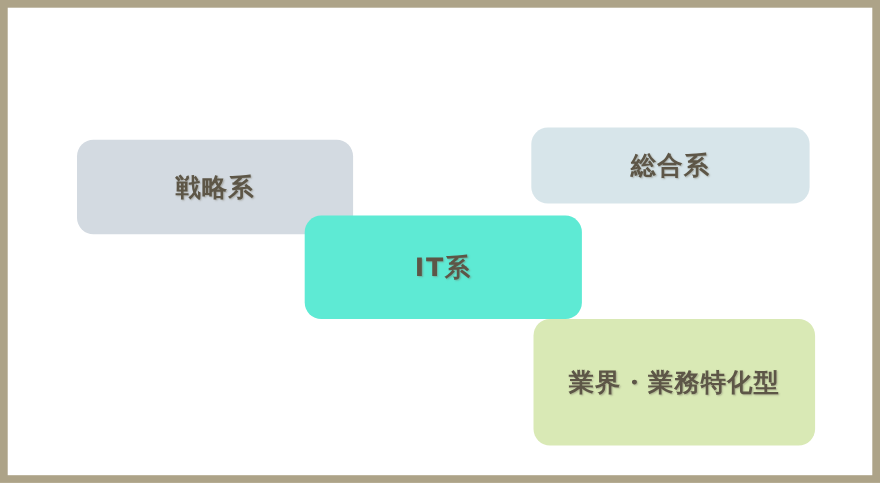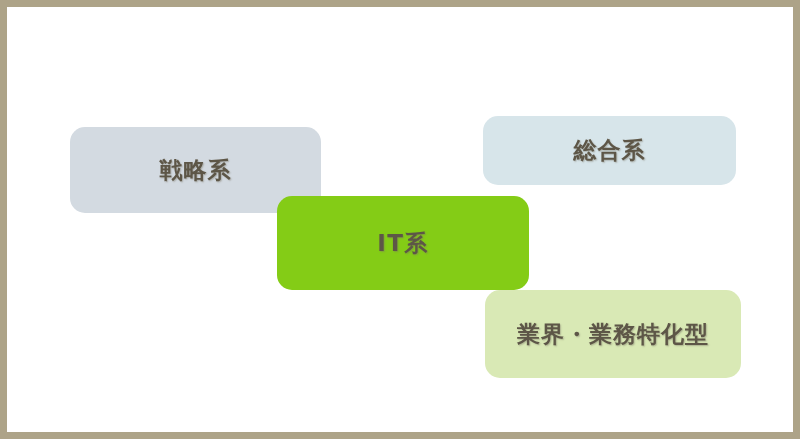--- a/index.html
+++ b/index.html
@@ -88,21 +88,21 @@
   }
   #box-it {
     left: 277px; top: 196px;  width: 252px; height: 94px;
     z-index: 20;
   }
   #box-thinktank {
     left: 68px;  top: 288px;  width: 256px; height: 101px;
     z-index: 10;
   }
   #box-specialized {
-    left: 485px; top: 290px;  width: 256px; height: 88px;
+    left: 485px; top: 290px;  width: 256px; height: 115px;
     z-index: 10;
   }
 
   
   #box-thinktank .cat-label { font-size: 23px; letter-spacing: 1.5px; }
   #box-specialized .cat-label { font-size: 23px; letter-spacing: 1px; }
   #box-it .cat-label { font-size: 23px; letter-spacing: 1.5px; }
 </style>
 </head>
 <body>
@@ -113,21 +113,21 @@
 
 
   <div class="cat-box" id="box-strategy" data-bind-attr="data-fill:diagram.boxes.0.fill_color" style="background: rgb(211, 218, 225);">
     <span class="cat-label" data-bind="diagram.boxes.0.label" style="color: rgb(93, 86, 71);">戦略系</span>
   </div>
 
   <div class="cat-box" id="box-general" data-bind-attr="data-fill:diagram.boxes.1.fill_color" style="background: rgb(215, 229, 234);">
     <span class="cat-label" data-bind="diagram.boxes.1.label" style="color: rgb(93, 86, 71);">総合系</span>
   </div>
 
-  <div class="cat-box" id="box-it" data-bind-attr="data-fill:diagram.boxes.2.fill_color" style="background: #84cc16;">
+  <div class="cat-box" id="box-it" data-bind-attr="data-fill:diagram.boxes.2.fill_color" style="background: #5eead4;">
     <span class="cat-label" data-bind="diagram.boxes.2.label" style="color: rgb(93, 86, 71);">IT系</span>
   </div>
 
 
   <div class="cat-box" id="box-specialized" data-bind-attr="data-fill:diagram.boxes.4.fill_color" style="background: rgb(217, 233, 181);">
     <span class="cat-label" data-bind="diagram.boxes.4.label" style="color: rgb(93, 86, 71);">業界・業務特化型</span>
   </div>
 
   <div id="frame-border" style="border-color: rgb(173, 163, 136); border-width: 7px;"></div>
 

